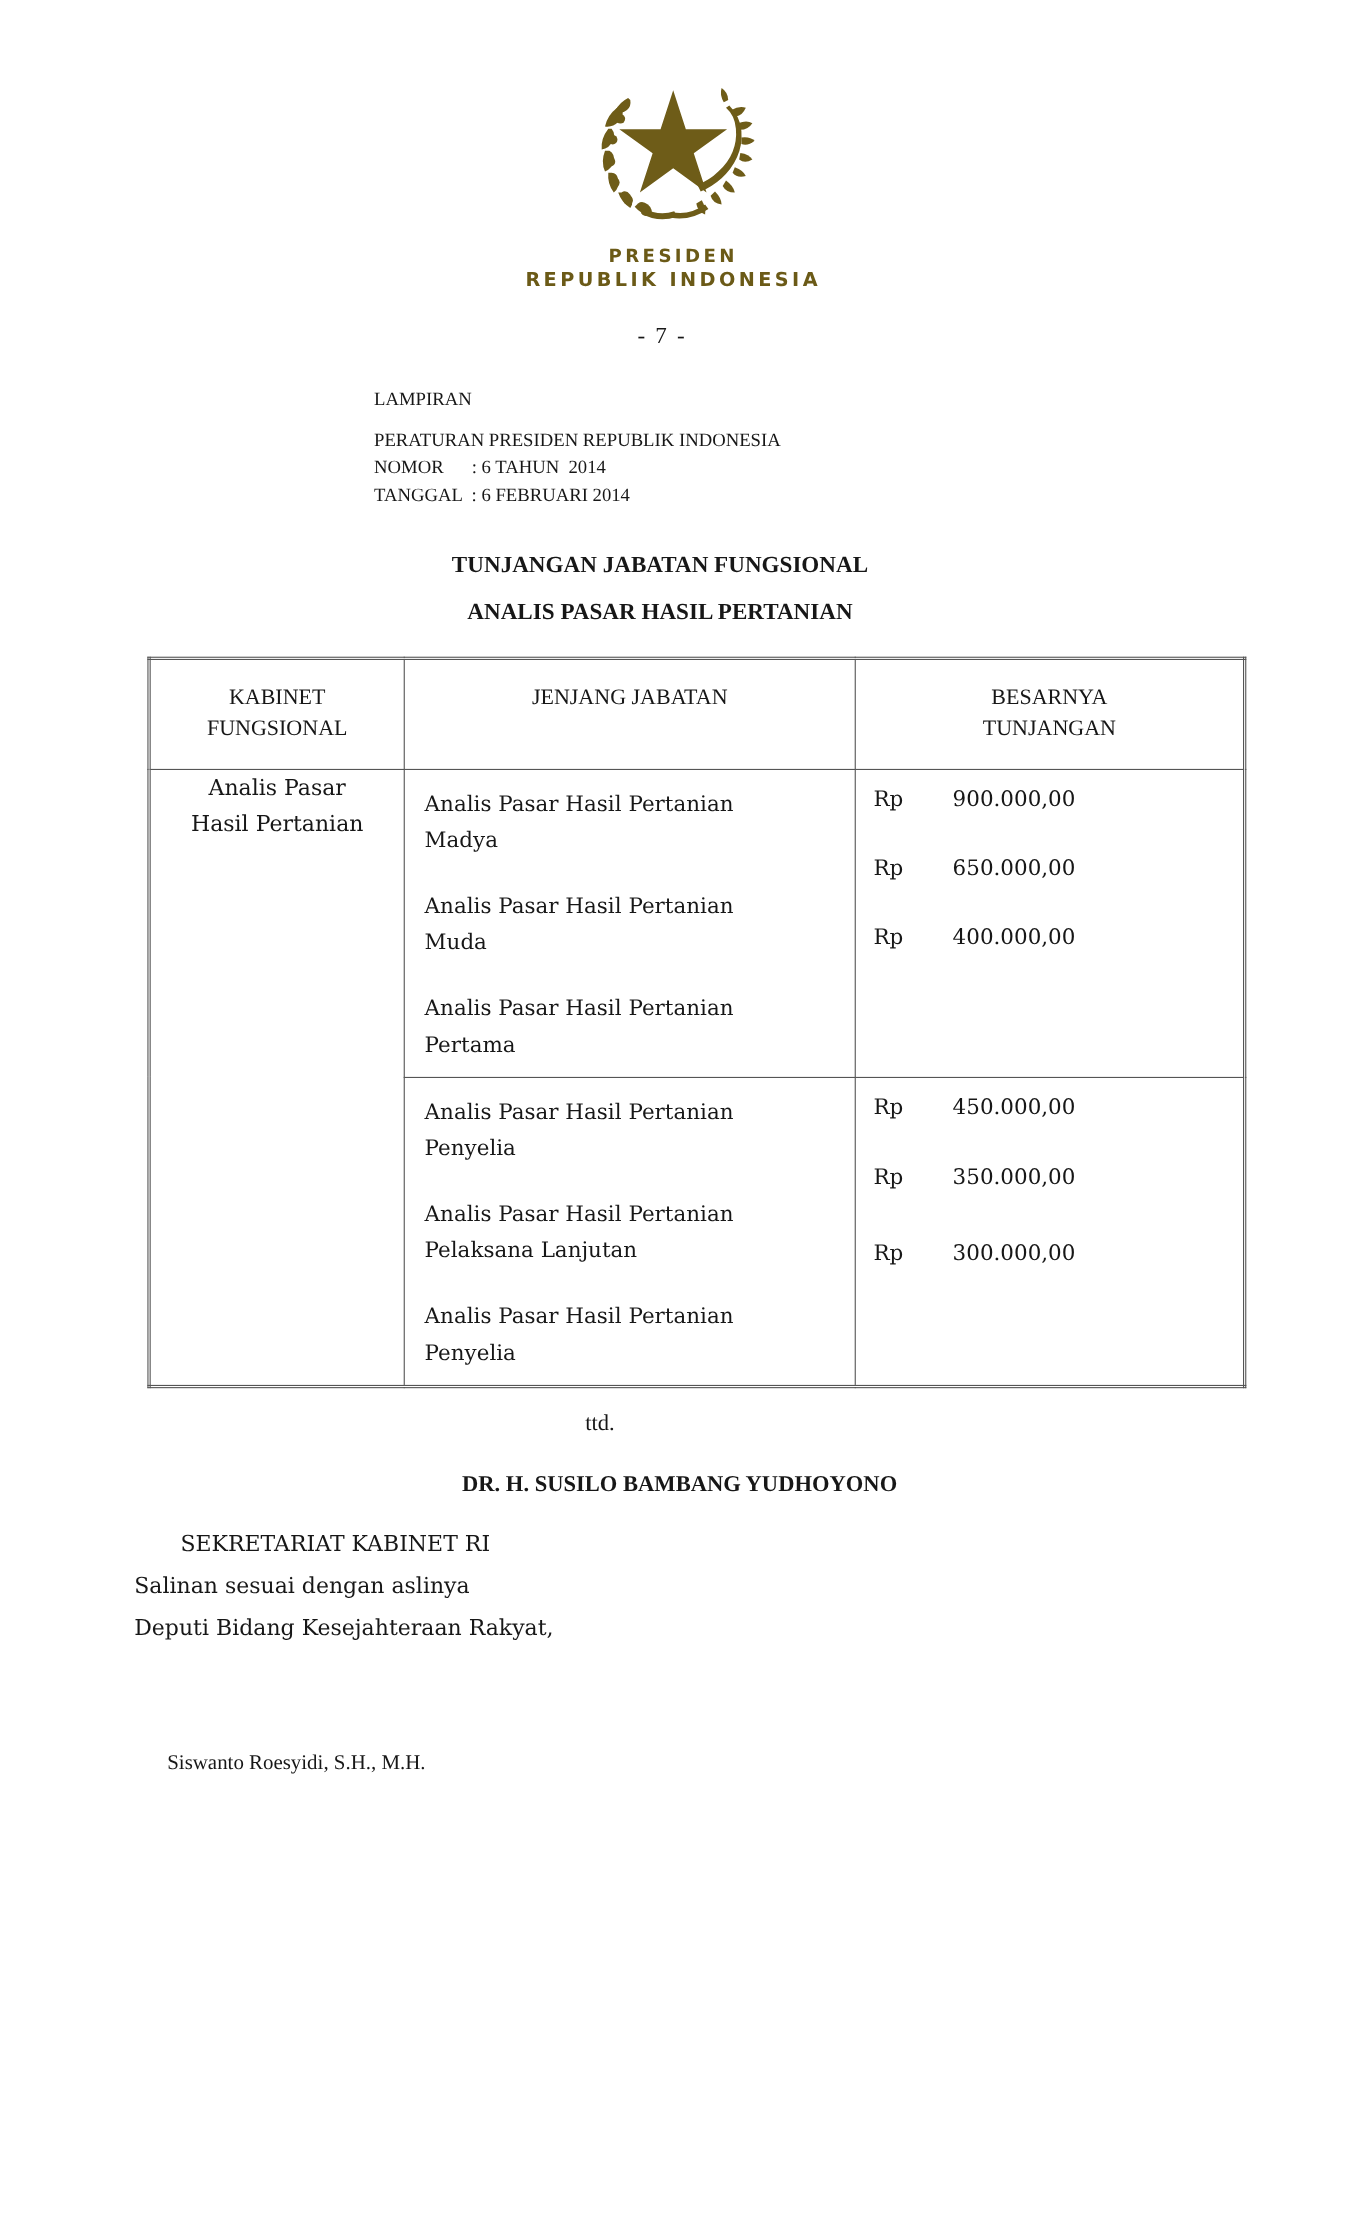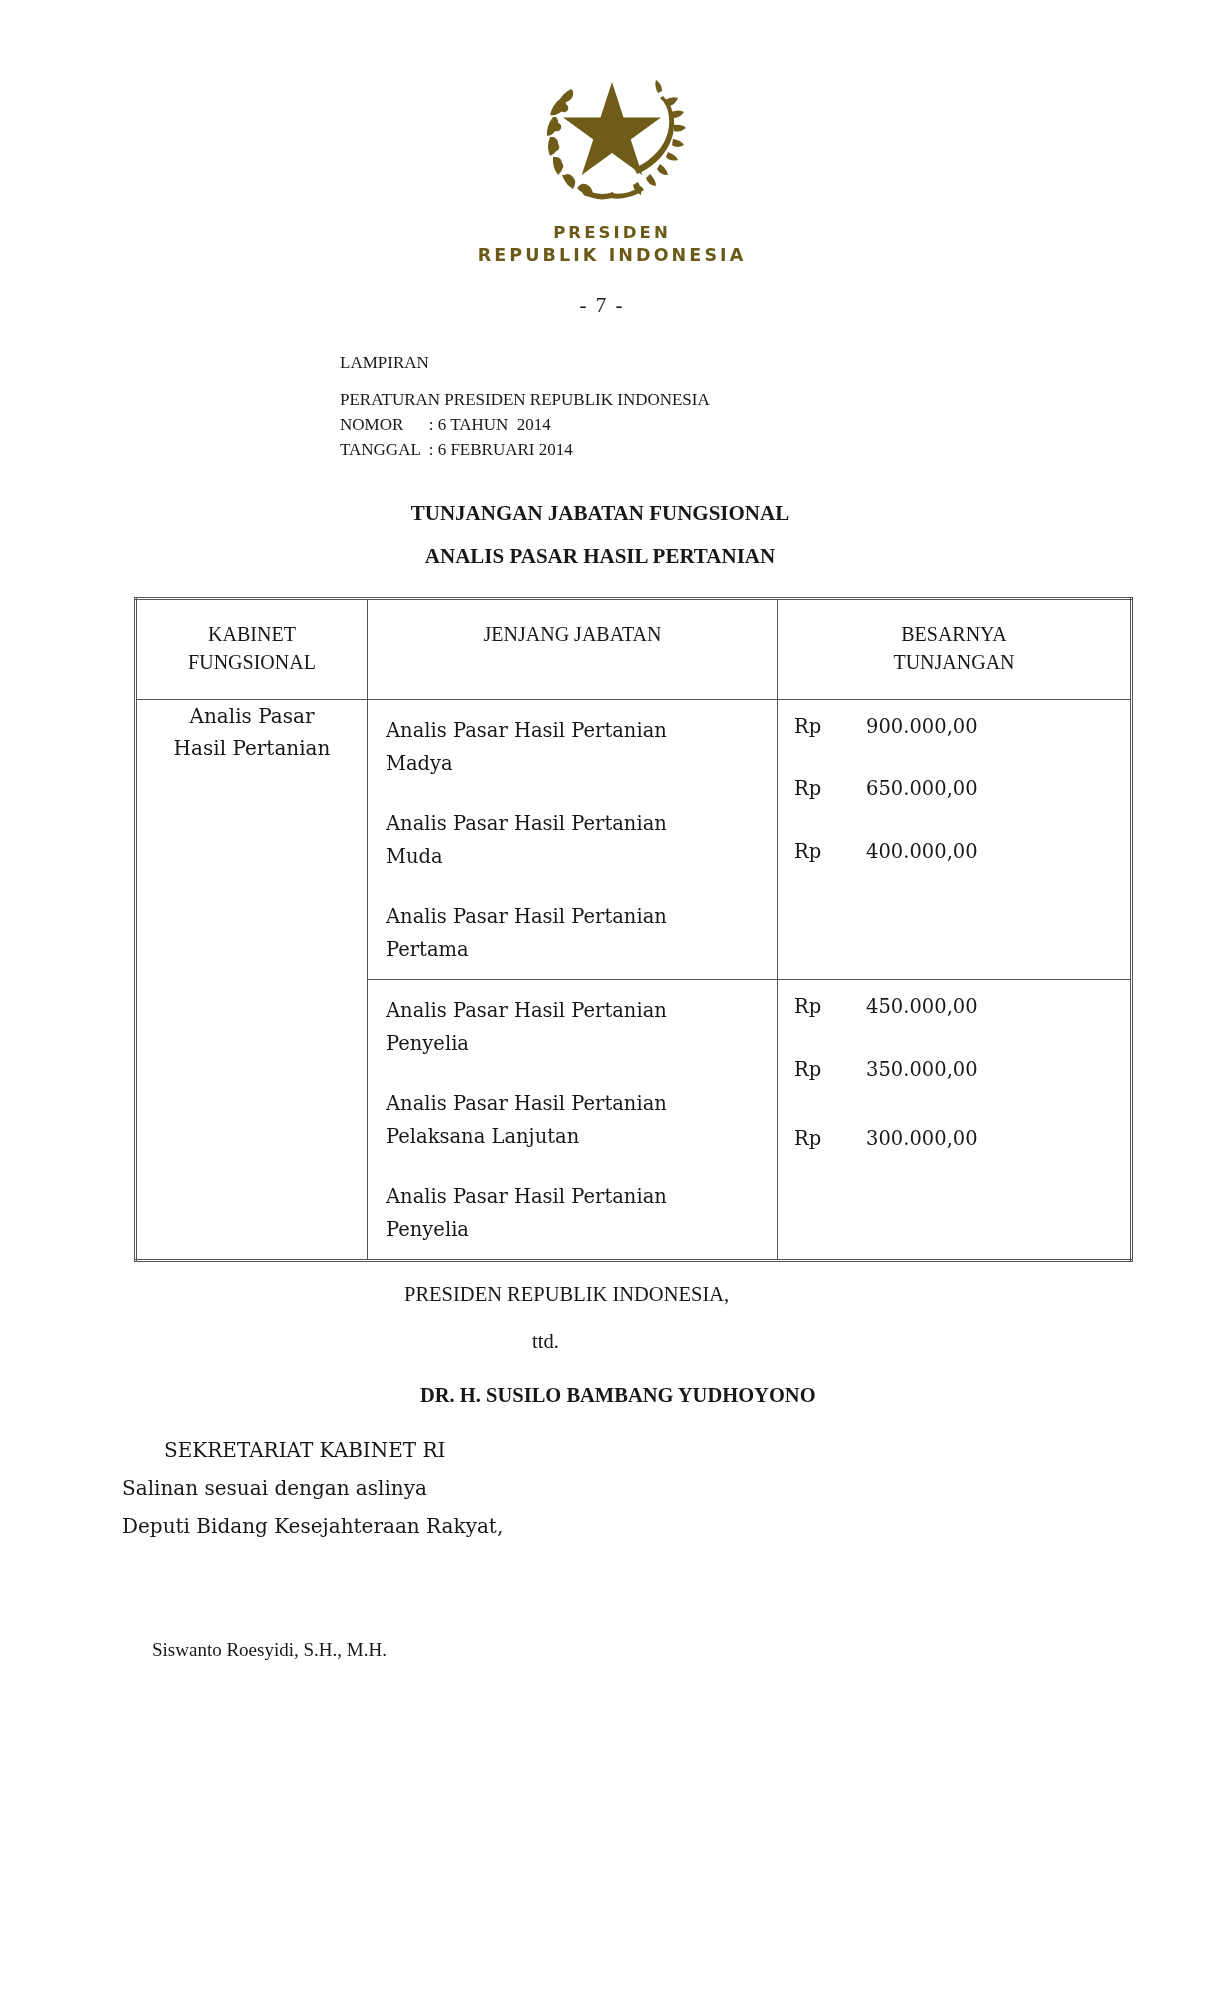--- a/index.html
+++ b/index.html
@@ -338,21 +338,20 @@
               <span class="cur">Rp</span><span class="val">300.000,00</span>
             </span>
           </div>
         </td>
       </tr>
     </tbody>
   </table>
 </div>
 
 <div class="signature">
-  <span class="s-line s-pres">PRESIDEN REPUBLIK INDONESIA,</span>
   <span class="s-line s-ttd">ttd.</span>
   <span class="s-line s-name">DR. H. SUSILO BAMBANG YUDHOYONO</span>
 </div>
 
 <div class="certify">
   <span class="c-line c-sekre">SEKRETARIAT KABINET RI</span>
   <span class="c-line">Salinan sesuai dengan aslinya</span>
   <span class="c-line">Deputi Bidang Kesejahteraan Rakyat,</span>
   <span class="c-name">Siswanto Roesyidi, S.H., M.H.</span>
 </div>

